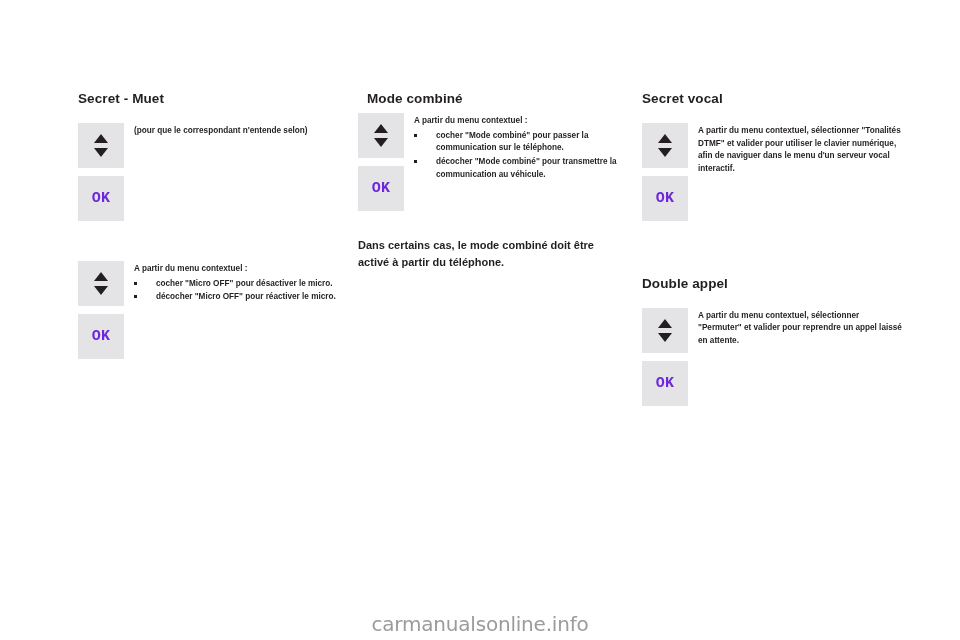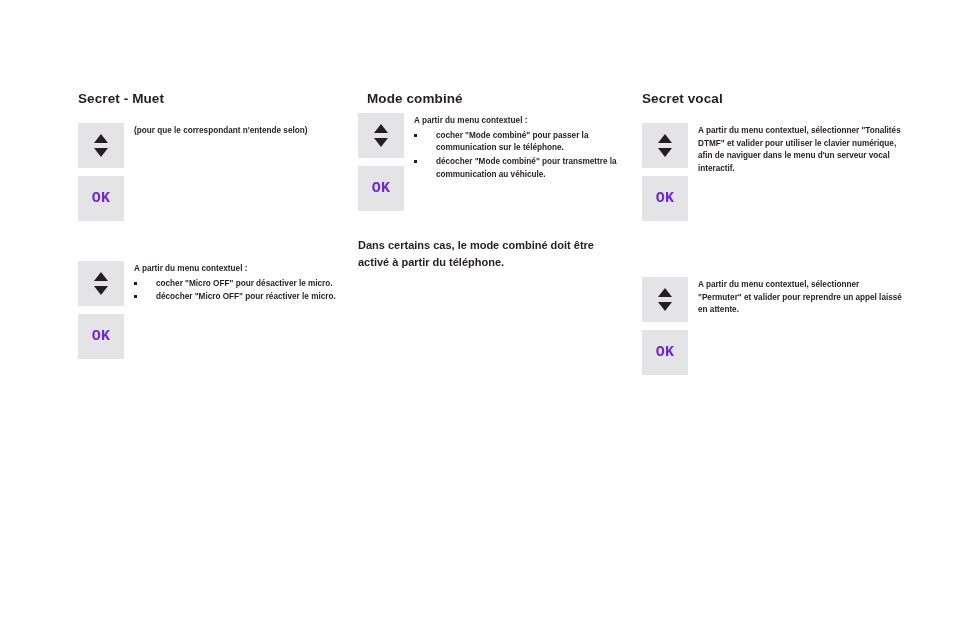--- a/index.html
+++ b/index.html
@@ -246,29 +246,31 @@
         </div>
         <div class="btn btn-ok">OK</div>
       </div>
       <div class="step-text">
         <p class="lead">A partir du menu contextuel, sélectionner "Tonalités DTMF" et valider pour utiliser le clavier numérique, afin de naviguer dans le menu d'un serveur vocal interactif.</p>
       </div>
     </div>
 
     <div class="gap-xl"></div>
 
+    <h2 class="section-title">Double appel</h2>
 
     <div class="step">
       <div class="btn-stack">
         <div class="btn btn-arrows">
           <span class="arrow-up"></span>
           <span class="arrow-down"></span>
         </div>
         <div class="btn btn-ok">OK</div>
       </div>
       <div class="step-text">
         <p class="lead">A partir du menu contextuel, sélectionner "Permuter" et valider pour reprendre un appel laissé en attente.</p>
       </div>
     </div>
   </div>
 
+  <div class="watermark">carmanualsonline.info</div>
 
 </div>
 
 </body></html>

